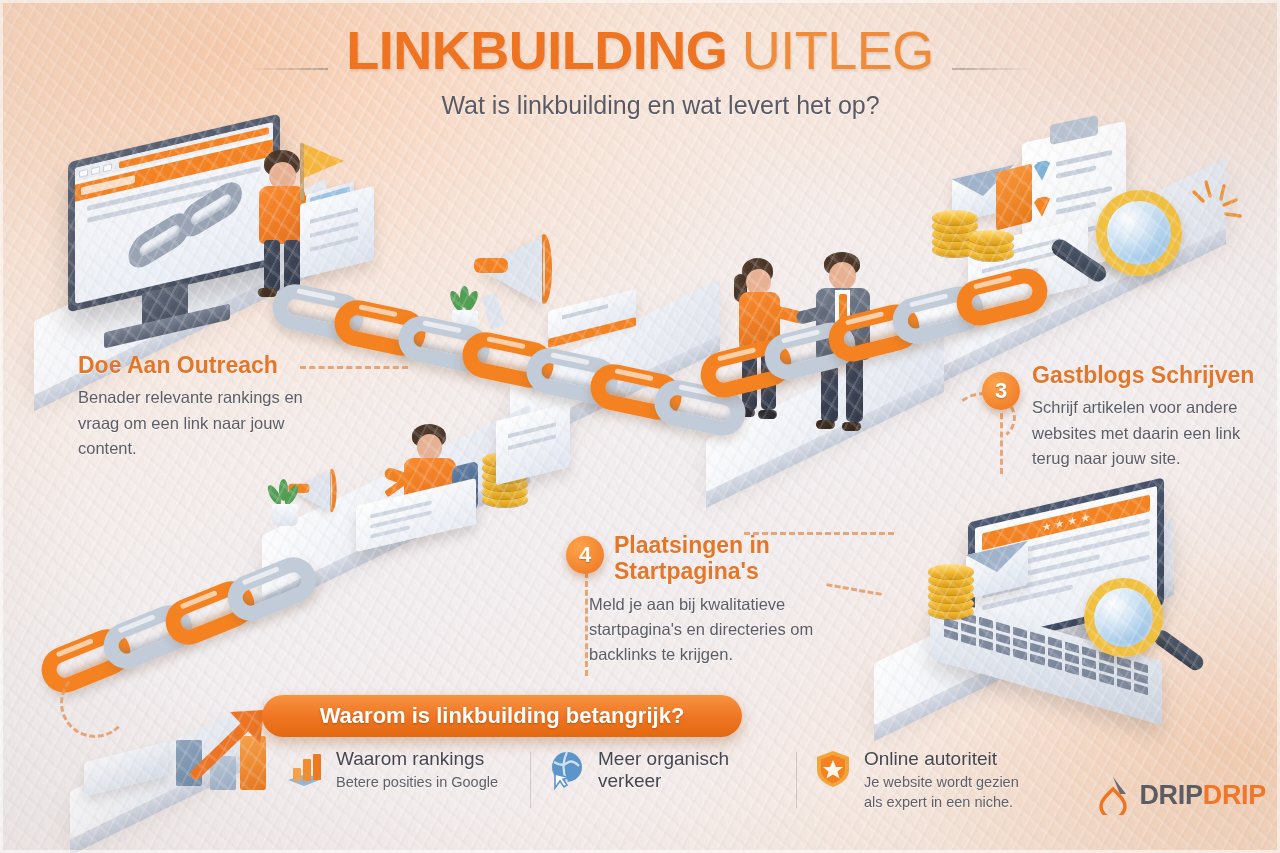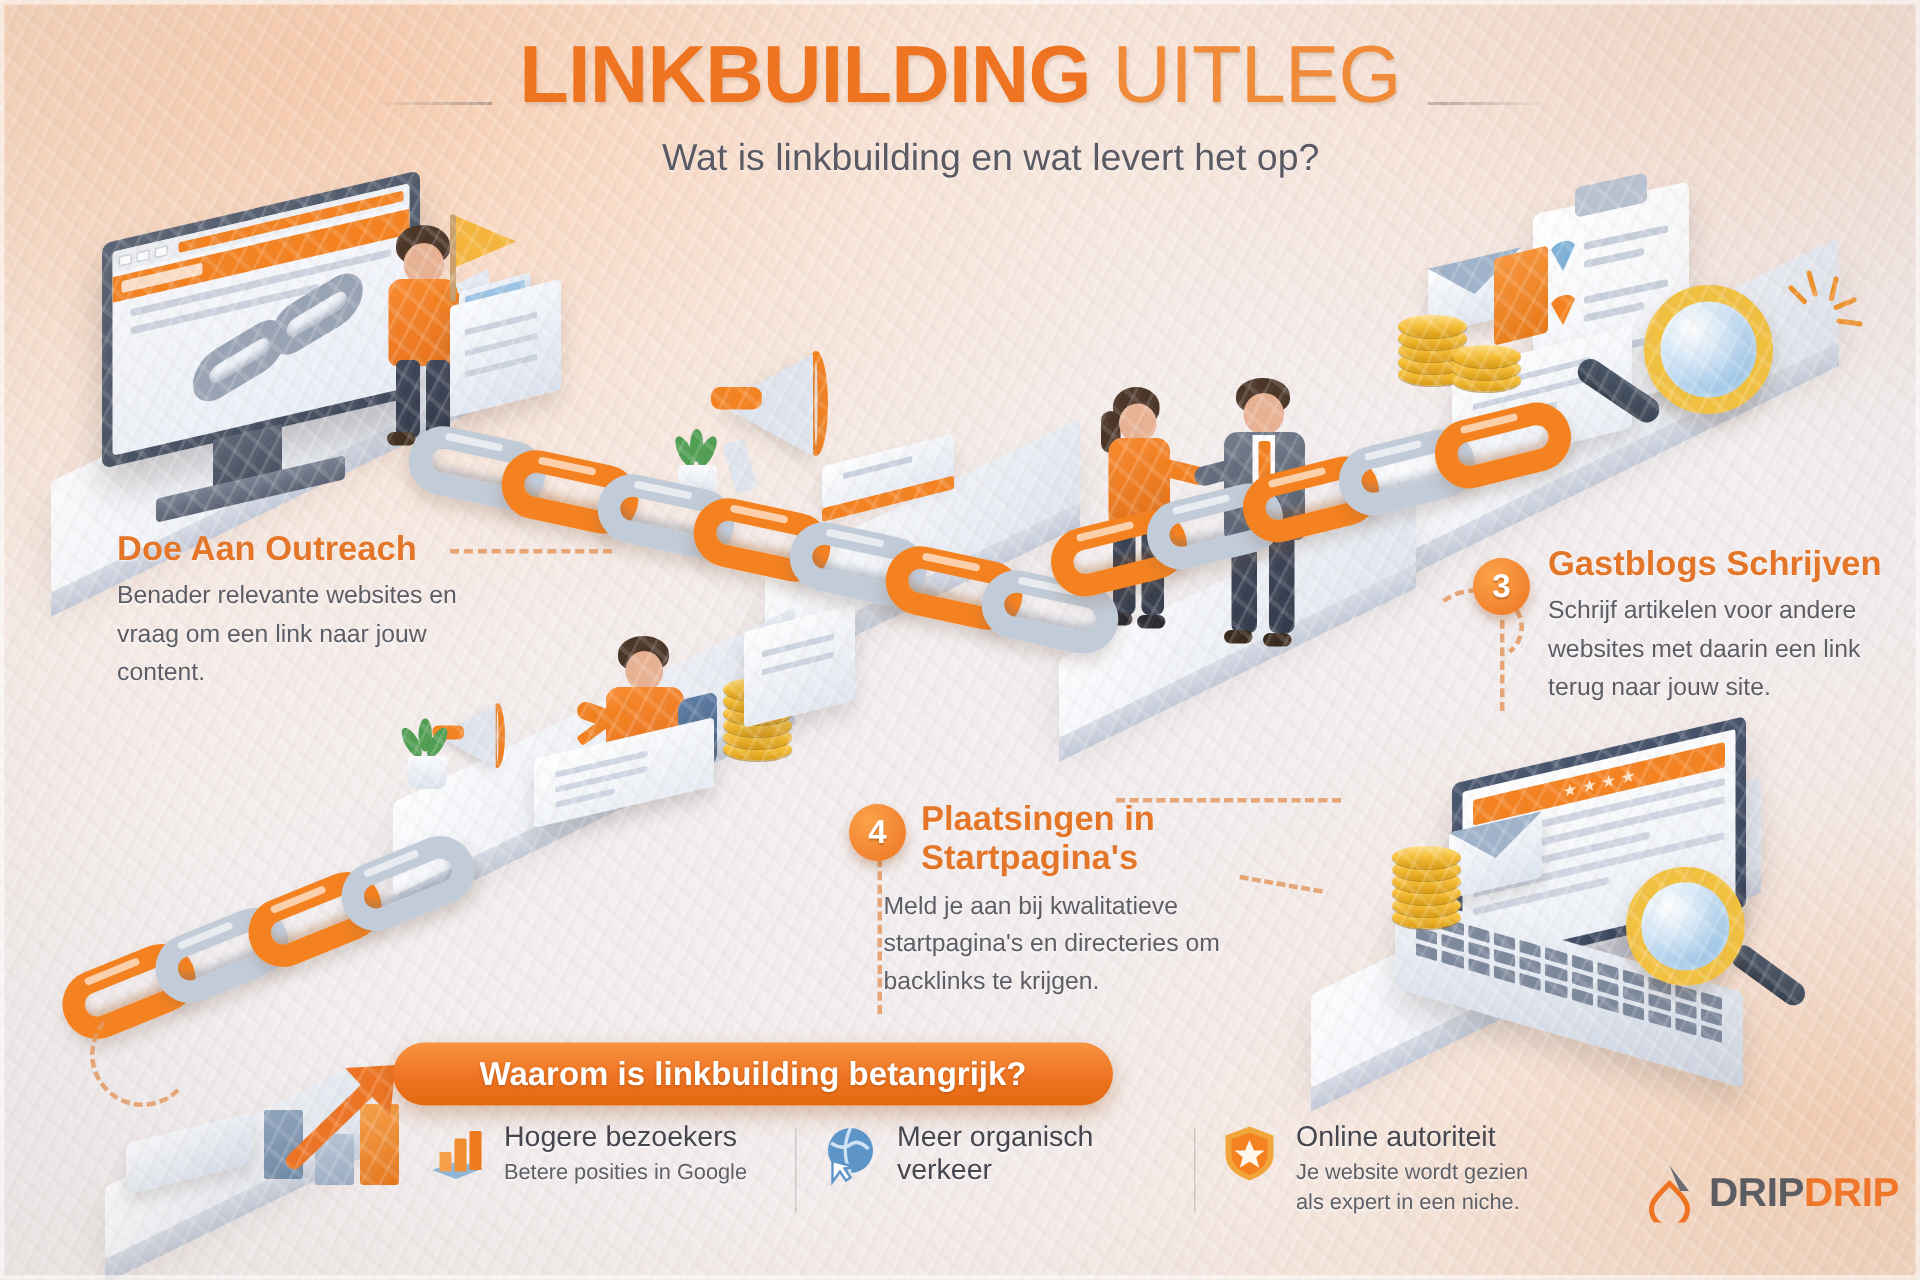--- a/index.html
+++ b/index.html
@@ -580,21 +580,21 @@
   <div class="header">
     <div class="title">
       <span>LINKBUILDING</span>
       <span class="light">UITLEG</span>
     </div>
     <div class="subtitle">Wat is linkbuilding en wat levert het op?</div>
   </div>
 
   <div class="step" style="left:78px; top:352px; width:260px;">
     <div class="step-title">Doe Aan Outreach</div>
-    <div class="step-body">Benader relevante websites en vraag om een link naar jouw content.</div>
+    <div class="step-body">Benader relevante rankings en vraag om een link naar jouw content.</div>
   </div>
 
   <div class="step" style="left:982px; top:362px; width:278px;">
     <div class="step-badge" style="left:0; top:10px;">3</div>
     <div class="step-title" style="margin-left:50px;">Gastblogs Schrijven</div>
     <div class="step-body" style="margin-left:50px;">Schrijf artikelen voor andere websites met daarin een link terug naar jouw site.</div>
   </div>
 
   <div class="step" style="left:566px; top:532px; width:284px;">
     <div class="step-badge" style="left:0; top:4px;">4</div>
@@ -609,21 +609,21 @@
     <div class="benefit" style="flex:0 0 262px;">
       <div class="b-ico">
         <svg width="42" height="42" viewBox="0 0 42 42">
           <polygon points="4,32 20,38 38,31 22,26" fill="#8fb6d6"></polygon>
           <rect x="9" y="20" width="8" height="13" rx="1" fill="#f6a04a"></rect>
           <rect x="19" y="11" width="8" height="22" rx="1" fill="#f08d2e"></rect>
           <rect x="29" y="6" width="8" height="26" rx="1" fill="#ef7a1d"></rect>
         </svg>
       </div>
       <div>
-        <div class="b-title">Hogere bezoekers</div>
+        <div class="b-title">Waarom rankings</div>
         <div class="b-sub">Betere posities in Google</div>
       </div>
     </div>
 
     <div class="benefit" style="flex:0 0 266px;">
       <div class="b-ico">
         <svg width="42" height="42" viewBox="0 0 42 42">
           <circle cx="21" cy="19" r="15" fill="#5e95c9"></circle>
           <path d="M8 14 q8 5 13 1 t12 3" stroke="#cfe3f5" stroke-width="2.4" fill="none"></path>
           <path d="M21 4 q-7 15 0 30" stroke="#cfe3f5" stroke-width="2.2" fill="none"></path>

